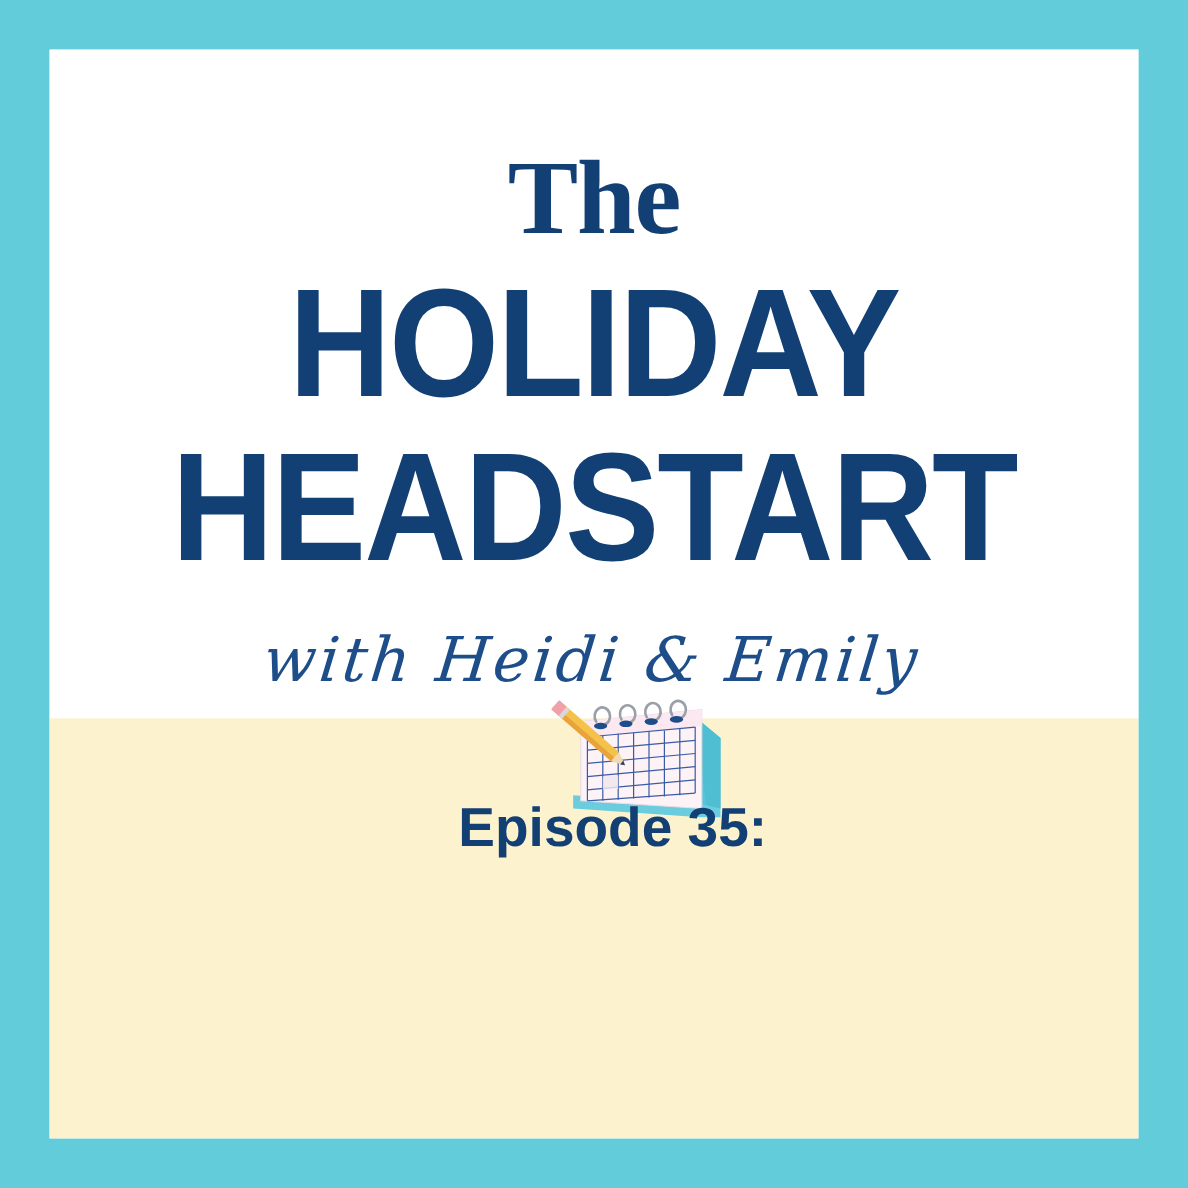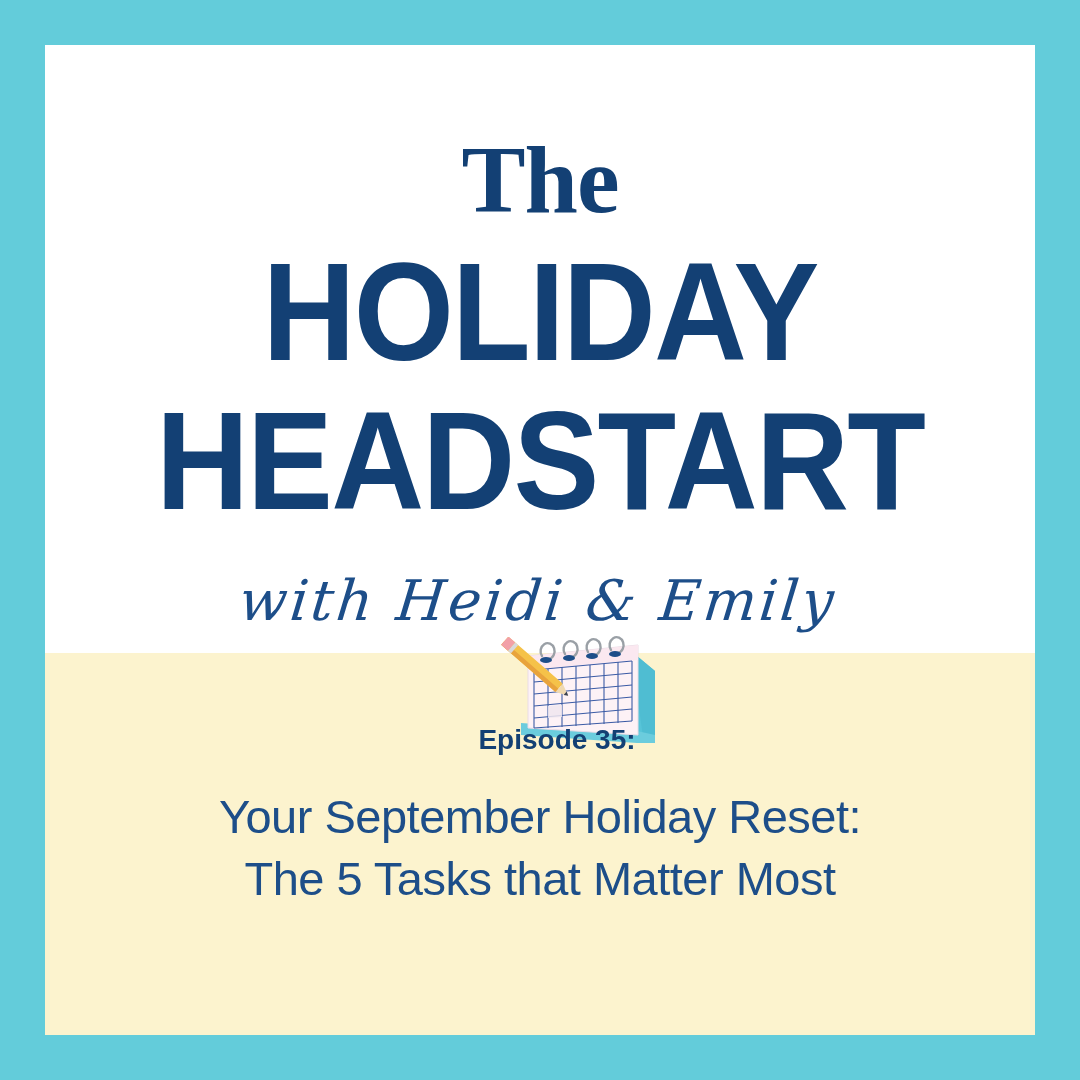--- a/index.html
+++ b/index.html
@@ -102,21 +102,21 @@
   #episode-block {
     position: absolute;
     left: 0;
     top: 680px;
     width: 990px;
     text-align: center;
     color: #134074;
   }
   .episode-number {
     margin: 0;
-    font-size: 28px;
+    font-size: 50px;
     line-height: 1.1;
     font-weight: 700;
     letter-spacing: 0px;
     font-family: "Liberation Sans", sans-serif;
     padding-left: 34px;
   }
   .episode-title {
     margin: 0;
     padding-top: 30px;
     font-size: 47px;
@@ -195,20 +195,16 @@
           <rect x="17" y="16" width="4" height="11" fill="#D8D8DC"></rect>
           <polygon points="80,16 92,21.5 80,27" fill="#F0D9B0"></polygon>
           <polygon points="88,19.2 92,21.5 88,23.8" fill="#3B4252"></polygon>
         </g>
 
       </svg>
     </div>
 
     <div id="episode-block">
       <div class="episode-number">Episode 35:</div>
-      <div class="episode-title">
-        <span class="t-line">Your September Holiday Reset:</span>
-        <span class="t-line">The 5 Tasks that Matter Most</span>
-      </div>
     </div>
 
   </div>
 </div>
 
 </body></html>

